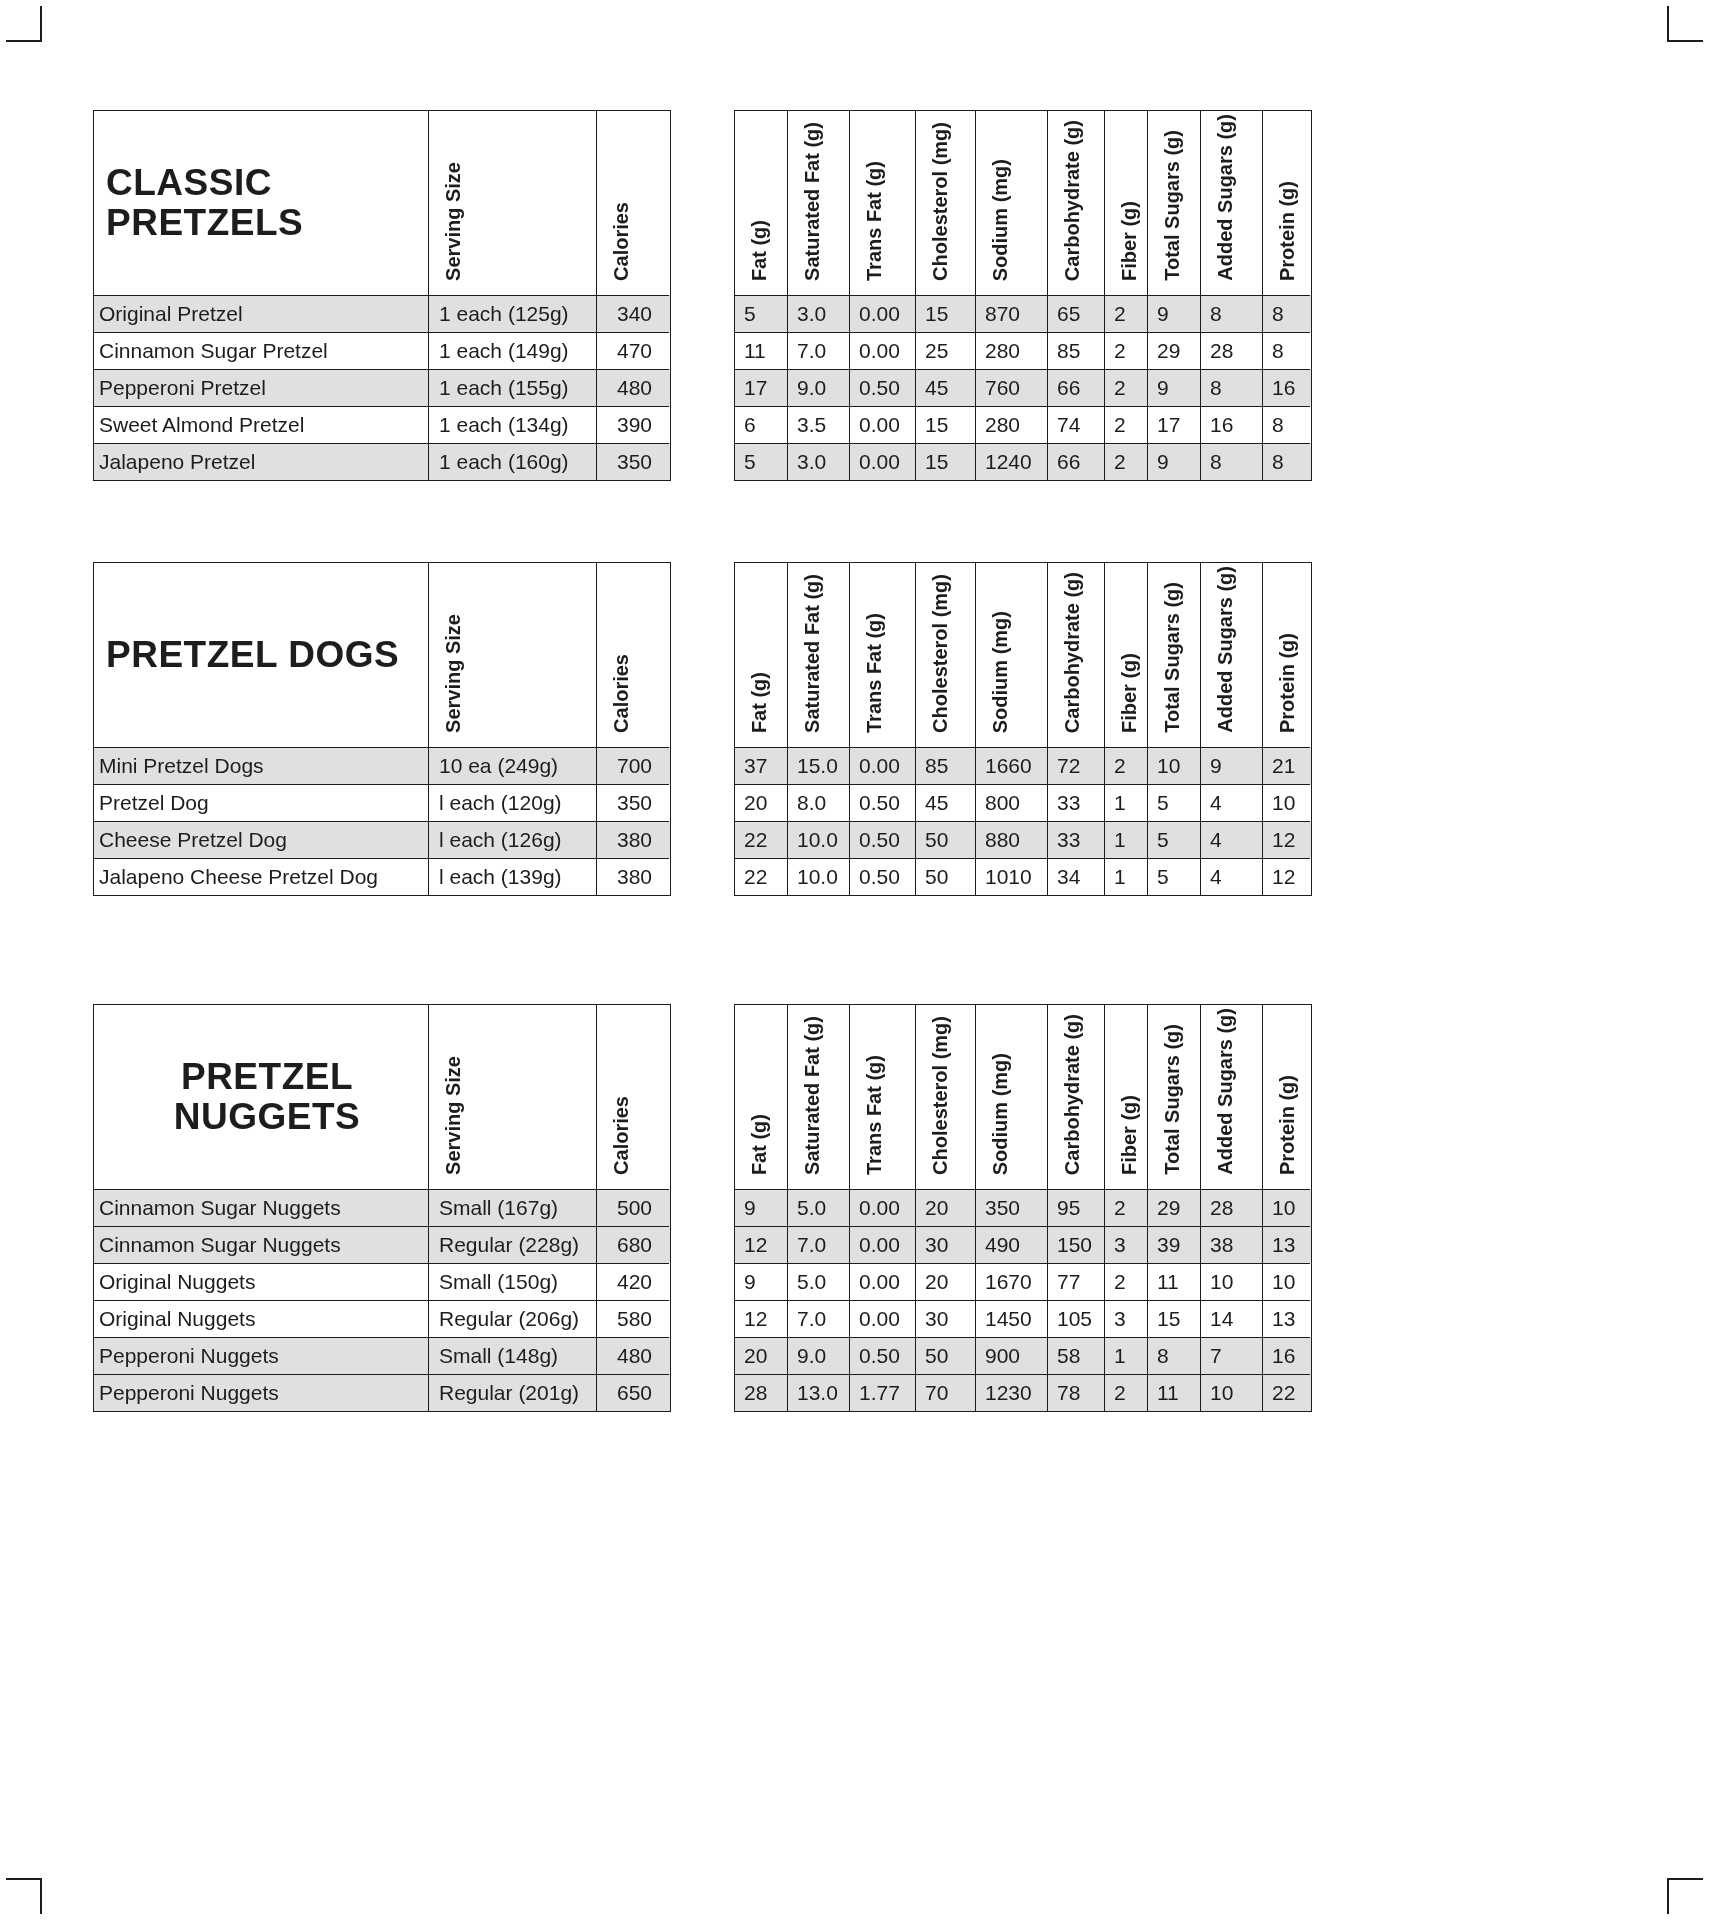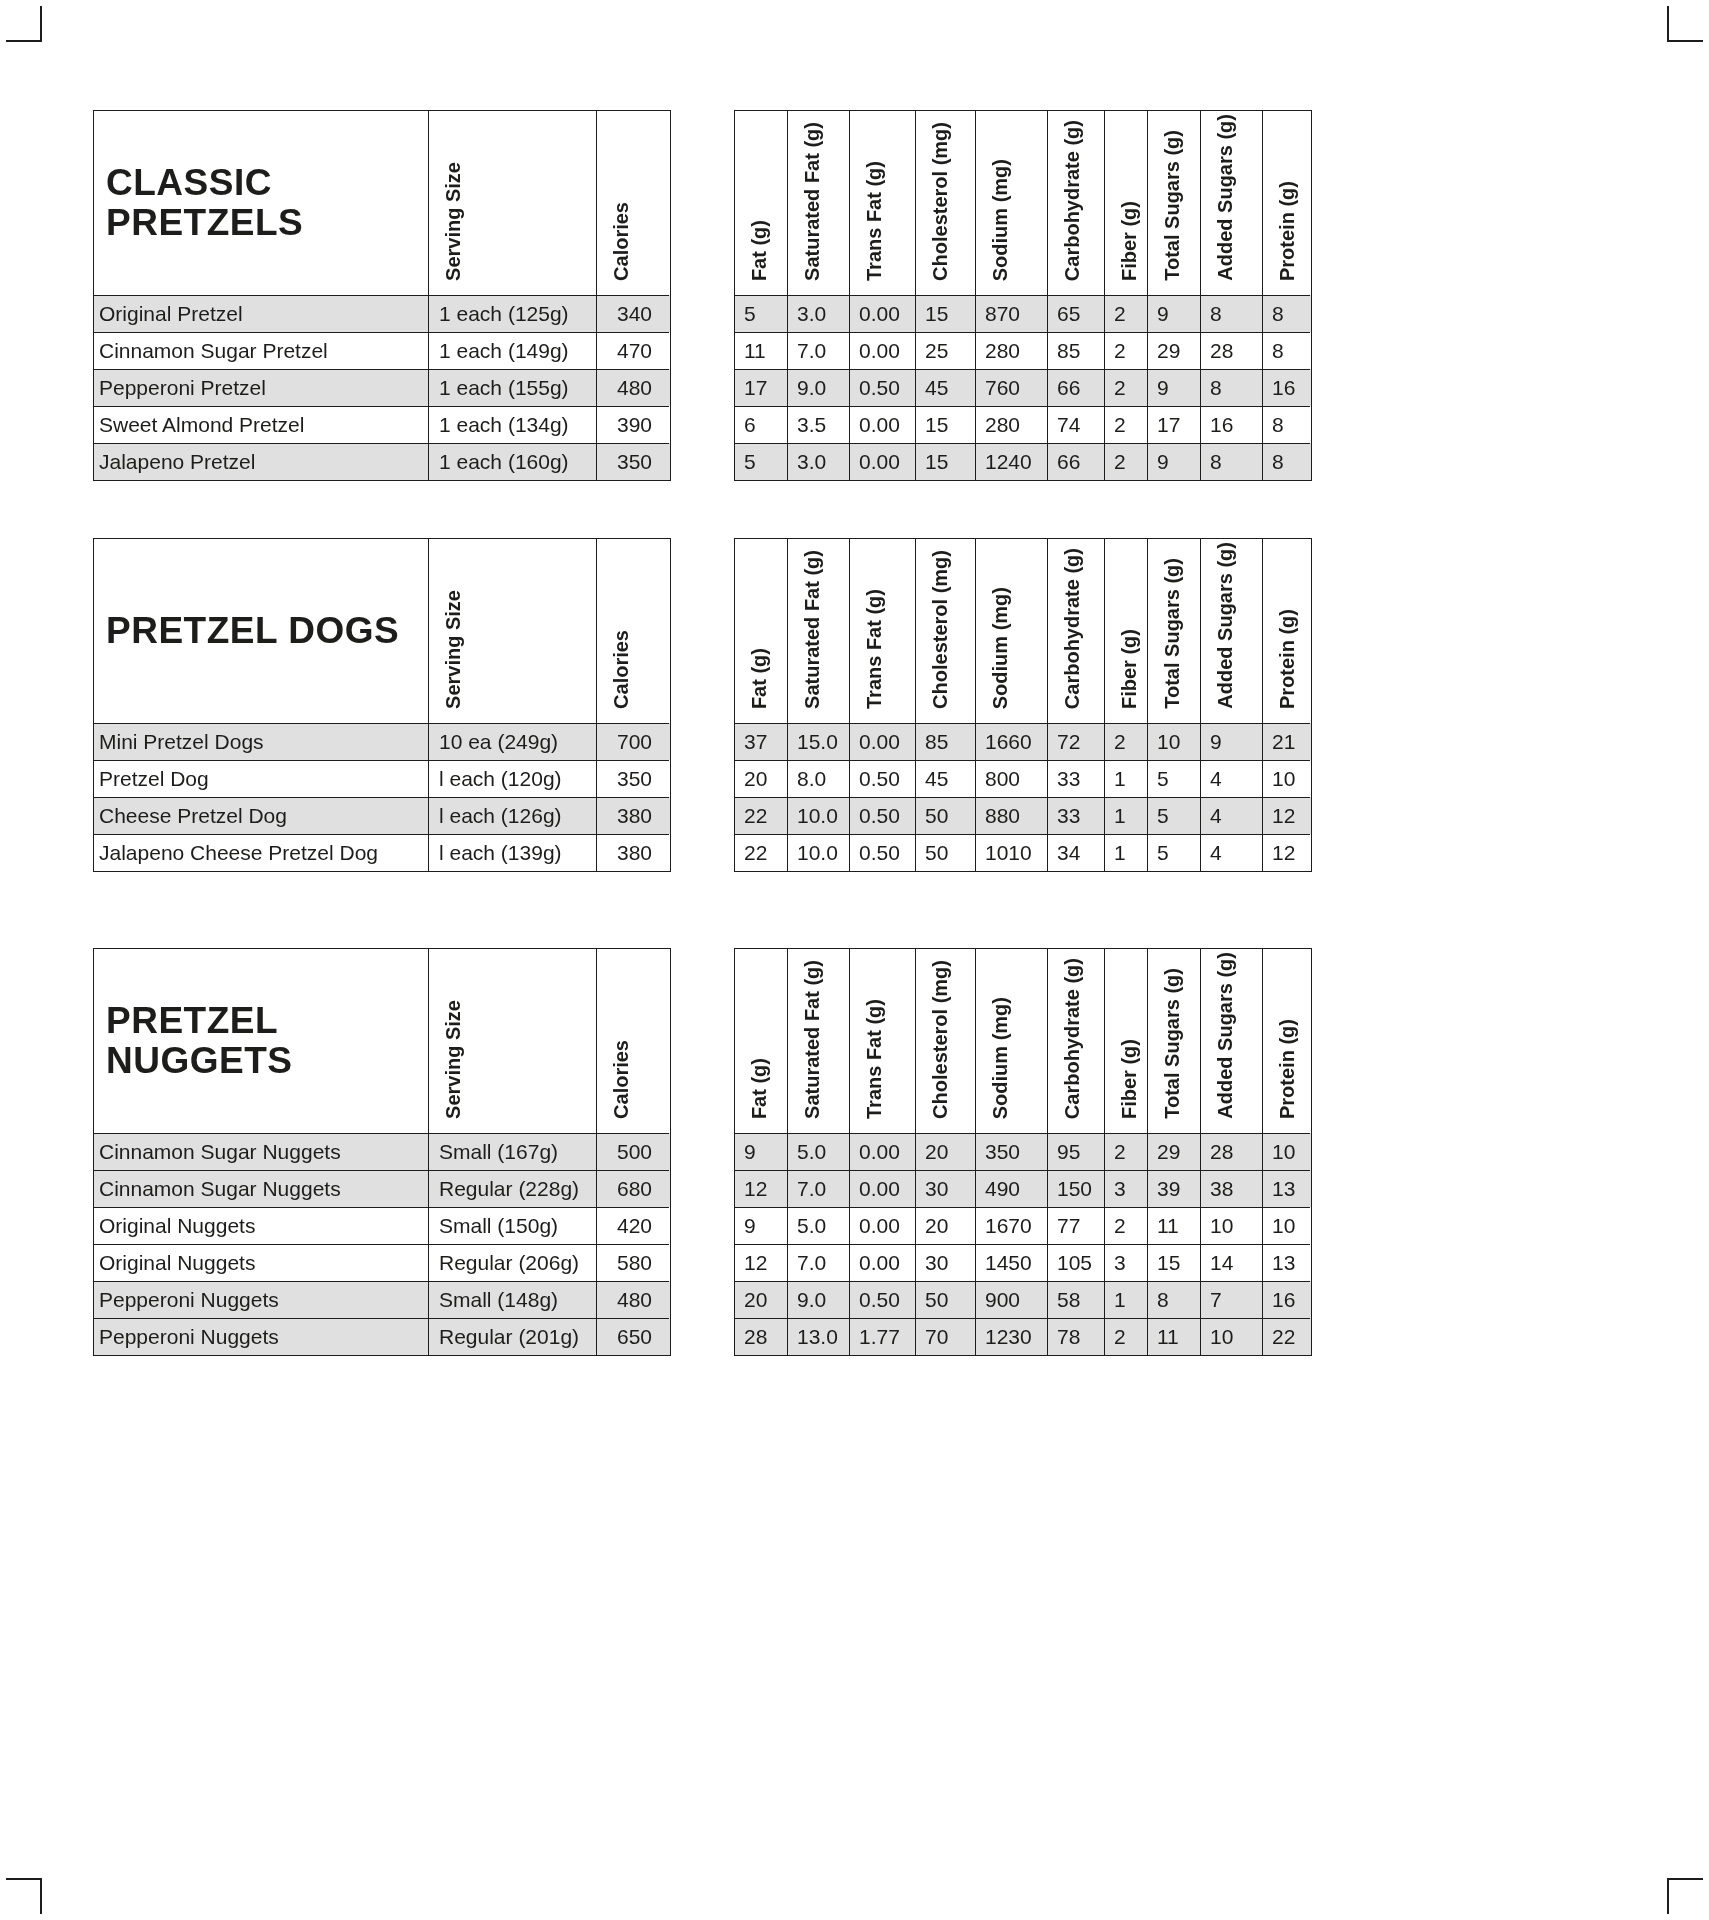--- a/index.html
+++ b/index.html
@@ -16,22 +16,22 @@
     overflow:hidden;
   }
 
   
   .crop { position:absolute; background:var(--ink, #1d1d1b); }
 
   
   .sections-root { position:absolute; inset:0; }
   .section { position:absolute; left:93px; display:flex; gap:63px; }
   .section:nth-child(1) { top:110px; }
-  .section:nth-child(2) { top:538px; }
-  .section:nth-child(3) { top:948px; }
+  .section:nth-child(2) { top:562px; }
+  .section:nth-child(3) { top:1004px;text-align:center; }
 
   .table {
     display:flex; flex-direction:column;
     border:1.5px solid var(--border, #1d1d1b);
     background:#fff;
   }
   .row { display:flex; }
   .row + .row .cell { border-top:1px solid var(--border, #1d1d1b); }
   .cell + .cell { border-left:1px solid var(--border, #1d1d1b); }
   .cell { flex:0 0 auto; }

